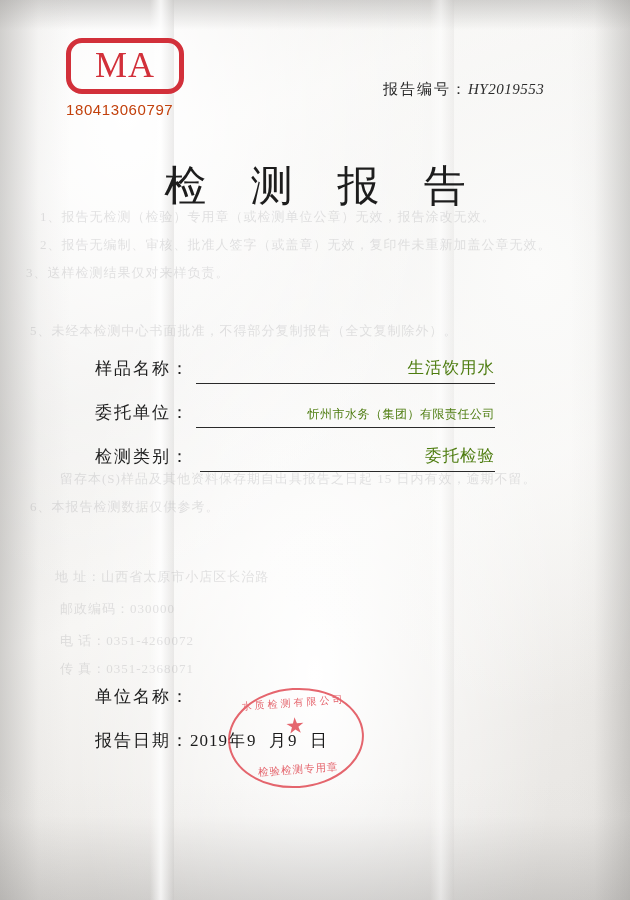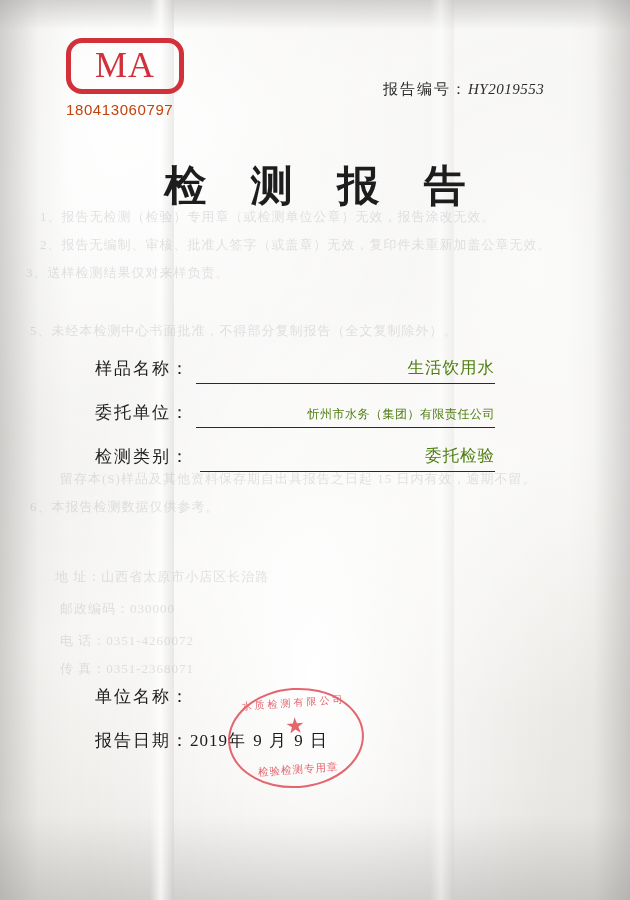--- a/index.html
+++ b/index.html
@@ -105,21 +105,21 @@
   .report-no .label { letter-spacing: 2px; }
   .report-no .value { font-family: "Liberation Serif", serif; letter-spacing: 0.5px; font-style: italic; }
 
   
   .doc-title {
     position: absolute;
     left: 0; right: 0;
     top: 158px;
     text-align: center;
     font-family: "Liberation Serif", serif;
-    font-weight: bold;
+    font-weight: normal;
     font-size: 42px;
     letter-spacing: 17px;
     text-indent: 17px;
     color: #1d1d1d;
   }
 
   
   .fields {
     position: absolute;
     left: 95px;
@@ -170,21 +170,20 @@
   }
   .bottom-row .unit-value {
     font-size: 17px;
     letter-spacing: 1px;
     margin-left: 6px;
   }
   .date-row { letter-spacing: 2px; }
   .date-row .d-num {
     display: inline-block;
     min-width: 38px;
-    text-align: center;
     letter-spacing: 1px;
   }
   .date-row .d-num.small { min-width: 22px; }
 
   
   .seal {
     position: absolute;
     left: 228px;
     top: 688px;
     width: 132px;

